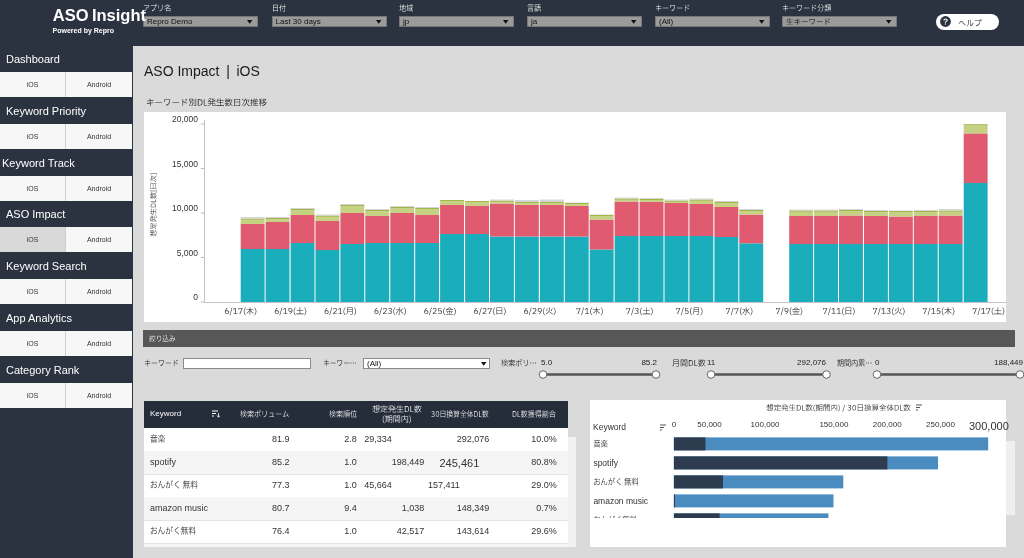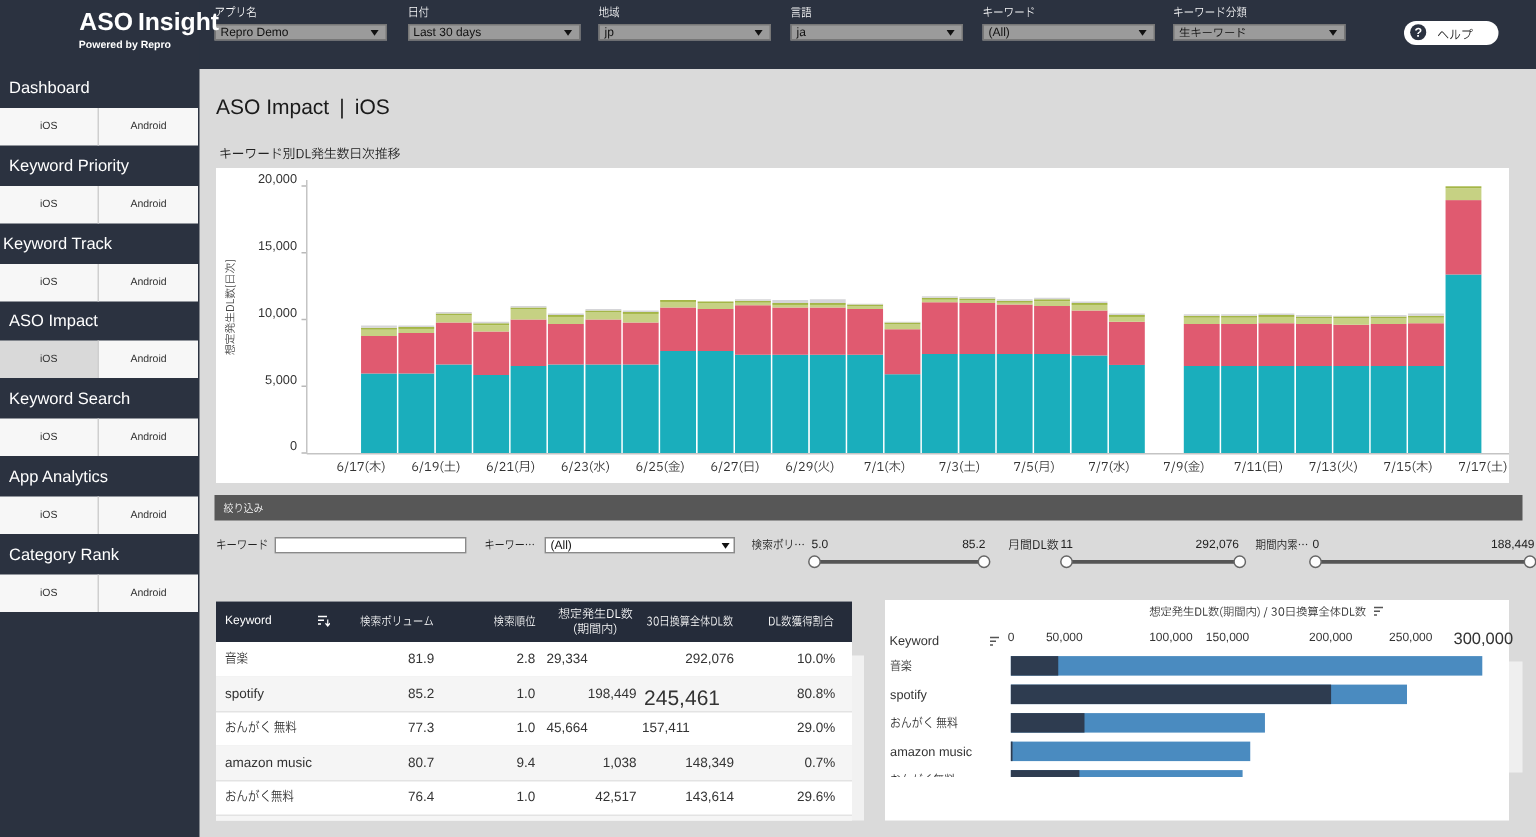--- a/index.html
+++ b/index.html
@@ -379,21 +379,21 @@
 <div class="abs" style="left:296.8px;top:434.0px;width:60px;text-align:right;font-size:9px;color:#333">2.8</div>
 <div class="abs" style="left:364.3px;top:434.0px;width:60px;font-size:9px;color:#333">29,334</div>
 <div class="abs" style="left:429.4px;top:434.0px;width:60px;text-align:right;font-size:9px;color:#333">292,076</div>
 <div class="abs" style="left:496.79999999999995px;top:434.0px;width:60px;text-align:right;font-size:9px;color:#333">10.0%</div>
 <div class="abs" style="left:143.5px;top:450.5px;width:424.2px;height:23px;background:#f5f5f5"></div>
 <div class="abs" style="left:143.5px;top:473.5px;width:424.2px;height:1px;background:#e3e3e3"></div>
 <div class="abs" style="left:150px;top:457.0px;font-size:9px;color:#333">spotify</div>
 <div class="abs" style="left:229.5px;top:457.0px;width:60px;text-align:right;font-size:9px;color:#333">85.2</div>
 <div class="abs" style="left:296.8px;top:457.0px;width:60px;text-align:right;font-size:9px;color:#333">1.0</div>
 <div class="abs" style="left:364.3px;top:457.0px;width:60px;text-align:right;font-size:9px;color:#333">198,449</div>
-<div class="abs" style="left:429.4px;top:457.0px;width:60px;text-align:left;font-size:14px;color:#333">245,461</div>
+<div class="abs" style="left:429.4px;top:457.0px;width:60px;text-align:center;font-size:11px;color:#333">245,461</div>
 <div class="abs" style="left:496.79999999999995px;top:457.0px;width:60px;text-align:right;font-size:9px;color:#333">80.8%</div>
 <div class="abs" style="left:143.5px;top:496.5px;width:424.2px;height:1px;background:#e3e3e3"></div>
 <svg class="jp" style="left:150.0px;top:479.2px" width="49.8" height="12.2" viewBox="0 -9 49.77 12.15">
     <path d="M7.9 -1.9Q7.9 -1 7.4 -0.4Q6.9 0.1 5.9 0.1Q5.2 0.1 4.5 -0.2L4.7 -0.8Q5.3 -0.5 5.9 -0.5Q6.6 -0.5 6.9 -0.9Q7.3 -1.2 7.3 -1.9Q7.3 -2.6 6.7 -3Q6.2 -3.4 5.2 -3.4Q4.4 -3.4 3.7 -3.2V-1.2Q3.7 0.2 2.4 0.2Q2 0.2 1.7 0Q1.3 -0.2 1.1 -0.5Q0.9 -0.8 0.9 -1.2Q0.9 -2 1.5 -2.6Q2.1 -3.3 3.1 -3.6V-5.2Q2.4 -5.1 1.6 -5.1Q1.2 -5.1 1 -5.1V-5.7H1.4Q2.3 -5.7 3.1 -5.8V-7.2H3.7V-5.8Q4.7 -5.8 5.4 -5.9L5.4 -5.4Q4.7 -5.3 3.7 -5.2V-3.8Q4.4 -4 5.2 -4Q6 -4 6.6 -3.7Q7.3 -3.4 7.6 -3Q7.9 -2.5 7.9 -1.9ZM6.2 -6.6Q6.8 -6.3 7.4 -6Q7.9 -5.6 8.4 -5.2L8 -4.7Q7.6 -5.1 7 -5.5Q6.4 -5.8 5.9 -6.1ZM3.1 -3Q2.4 -2.7 1.9 -2.2Q1.5 -1.8 1.5 -1.3Q1.5 -0.9 1.8 -0.6Q2 -0.4 2.4 -0.4Q2.8 -0.4 2.9 -0.6Q3.1 -0.8 3.1 -1.2Z M9.7 0.1 10.7 -2.8Q11.2 -4.1 11.9 -6Q12.5 -7.4 12.5 -7.3L13.1 -7.1L12.1 -4.6Q11.9 -4.2 11.7 -3.8Q11.6 -3.4 11.4 -3L11.5 -3Q11.8 -3.5 12.2 -3.8Q12.6 -4.1 13.1 -4.1Q13.7 -4.1 14 -3.6Q14.3 -3.2 14.3 -2.2Q14.3 -1.5 14.4 -1.2Q14.5 -0.8 14.6 -0.6Q14.8 -0.4 15.2 -0.4Q15.7 -0.4 16.1 -1.1Q16.5 -1.7 16.8 -3.2L17.4 -3Q17.1 -1.4 16.5 -0.6Q16 0.2 15.1 0.2Q14.4 0.2 14 -0.3Q13.7 -0.8 13.7 -2Q13.7 -2.6 13.6 -2.9Q13.6 -3.2 13.4 -3.4Q13.2 -3.5 12.9 -3.5Q12.4 -3.5 12 -3.2Q11.6 -2.9 11.3 -2.2Q11.1 -1.9 10.9 -1.5Q10.8 -1.2 10.6 -0.5Q10.4 0 10.3 0.3Z M26 -7.7Q26.5 -6.9 26.9 -6.2L26.4 -5.9Q25.9 -6.8 25.5 -7.4ZM25.4 -5.5Q25 -6.3 24.5 -7L25 -7.2Q25.6 -6.4 25.9 -5.7ZM21.7 -5.2Q21.8 -5.2 22 -5.2Q22.8 -5.2 23.1 -4.8Q23.5 -4.4 23.5 -3.6Q23.5 -2 23.4 -1.2Q23.2 -0.4 22.9 -0.1Q22.6 0.1 22 0.1Q21.5 0.1 20.8 0L20.8 -0.6Q21.4 -0.5 21.9 -0.5Q22.3 -0.5 22.5 -0.6Q22.7 -0.8 22.8 -1.5Q22.9 -2.2 22.9 -3.7Q22.9 -4.2 22.7 -4.4Q22.5 -4.7 22 -4.7Q21.8 -4.7 21.7 -4.6L21 -4.6Q20.6 -3.2 20.2 -2Q19.8 -0.9 19.3 0.3L18.7 0Q19.2 -1.1 19.6 -2.2Q20 -3.2 20.3 -4.5L18.6 -4.4L18.6 -4.9L20.5 -5.1Q20.7 -6 20.9 -7.2L21.5 -7.1Q21.3 -6.1 21.1 -5.2ZM25 -5.5Q25.9 -3.9 26.3 -2.1L25.7 -2Q25.3 -3.7 24.5 -5.2Z M29.6 -2.8Q29.3 -3 29.2 -3.2Q29.1 -3.4 29.1 -3.7Q29.1 -4.1 29.5 -4.5L33.4 -7.3L33.8 -6.8L30 -4Q29.9 -3.9 29.8 -3.9Q29.8 -3.8 29.8 -3.7Q29.8 -3.6 29.8 -3.5Q29.9 -3.4 30 -3.3L34.3 -0.1L33.9 0.4Z M45.5 -4.5H46.8V-4H45.5V-2.3H46.6V-1.8H38.8V-2.3H40V-4H38.7V-4.5H40V-5.9Q39.5 -5.5 39.1 -5.1L38.7 -5.6Q39.3 -6 39.8 -6.6Q40.4 -7.1 40.7 -7.6L41.2 -7.4Q41 -7 40.7 -6.7H46.5V-6.2H45.5ZM41.7 -6.2H40.6V-4.5H41.7ZM42.2 -6.2V-4.5H43.3V-6.2ZM43.8 -4.5H45V-6.2H43.8ZM41.7 -4H40.6V-2.3H41.7ZM43.3 -2.3V-4H42.2V-2.3ZM43.8 -2.3H45V-4H43.8ZM45.6 -1.4Q46.3 -0.5 46.7 0.3L46.1 0.6Q45.7 -0.3 45.1 -1.2ZM38.8 0.3Q39.6 -0.4 40 -1.3L40.5 -1.2Q40.1 -0.2 39.3 0.7ZM43.9 -1.2Q44.2 -0.4 44.5 0.5L43.9 0.6Q43.7 -0.1 43.3 -1.1ZM42 -1.2Q42.2 -0.3 42.3 0.6L41.7 0.7Q41.6 -0.2 41.5 -1.1Z M51.5 -1.7 51.1 -1.3 50 -2.8Q50 -2.8 50 -2.8Q50 -2.8 50 -2.8V0.7H49.4V-3.2H49.4Q49.3 -2.5 48.9 -1.9Q48.6 -1.3 47.9 -0.6L47.6 -1.1Q49 -2.5 49.3 -3.9H47.7V-4.5H49.4V-7.5H50V-4.5H51.4V-3.9H50V-3.1H50L50.1 -3.2Q50.2 -3.3 50.3 -3.3Q50.4 -3.3 50.4 -3.2ZM55.9 -2.3 55.9 -1.8 54.9 -1.6V0.7H54.4V-1.5L51.6 -1L51.5 -1.6L54.4 -2.1V-7.5H54.9V-2.2ZM51.6 -6.8Q51.5 -6.4 51.3 -5.8Q51 -5.3 50.8 -4.9L50.4 -5.1Q50.9 -6 51.2 -7.1ZM48.5 -4.9Q48.2 -5.8 47.8 -6.8L48.2 -7Q48.7 -6.1 49 -5.1ZM53.6 -5Q52.9 -5.9 52 -6.6L52.4 -6.9Q53.2 -6.3 54 -5.4ZM53.4 -2.8Q52.6 -3.6 51.8 -4.4L52.2 -4.8Q53 -4.1 53.8 -3.1Z" fill="#333333" transform="scale(0.85,1)"></path>
   </svg>
 <div class="abs" style="left:229.5px;top:480.0px;width:60px;text-align:right;font-size:9px;color:#333">77.3</div>
 <div class="abs" style="left:296.8px;top:480.0px;width:60px;text-align:right;font-size:9px;color:#333">1.0</div>
 <div class="abs" style="left:364.3px;top:480.0px;width:60px;text-align:left;font-size:9px;color:#333">45,664</div>
 <div class="abs" style="left:428px;top:480.0px;width:60px;text-align:left;font-size:9px;color:#333">157,411</div>
 <div class="abs" style="left:496.79999999999995px;top:480.0px;width:60px;text-align:right;font-size:9px;color:#333">29.0%</div>
@@ -421,22 +421,22 @@
 <div class="abs" style="left:567.7px;top:437px;width:8.8px;height:109.5px;background:#f1f1f1"></div>
 <div class="abs" style="left:589.6px;top:400px;width:416.1px;height:146.6px;background:#fff"></div>
 <svg class="jp" style="left:765.5px;top:403.0px" width="146.9" height="10.1" viewBox="0 -7.5 146.9 10.125">
     <path d="M2.4 -2H1.9V-4.5H1.9Q1.8 -3.5 0.5 -2.4L0.2 -2.8Q0.9 -3.3 1.3 -3.9Q1.7 -4.4 1.8 -4.9H0.4V-5.4H1.9V-6.4H2.4V-5.4H3.6V-4.9H2.4V-4.3H2.4L2.5 -4.4Q2.6 -4.5 2.6 -4.5Q2.7 -4.5 2.8 -4.4L3.8 -3.3L3.4 -3L2.4 -4.1Q2.4 -4.1 2.4 -4.1Q2.4 -4.1 2.4 -4.1ZM3.9 -6H6.9V-2.1H3.9ZM6.5 -4.9V-5.6H4.4V-4.9ZM6.5 -3.7V-4.5H4.4V-3.7ZM4.4 -3.3V-2.5H6.5V-3.3ZM3.5 -2.1Q4.1 -1.7 4.8 -1.1L4.4 -0.8Q3.9 -1.3 3.2 -1.8ZM5.2 0.1V-0.9L5.6 -0.8V0Q5.6 0.2 5.5 0.4Q5.4 0.5 5.1 0.5H3Q2.6 0.5 2.4 0.3Q2.2 0.2 2.2 -0.3V-1.8H2.7V-0.3Q2.7 -0.1 2.8 -0Q2.8 0.1 3.1 0.1ZM5.9 -1.7Q6.7 -0.8 7.2 0L6.8 0.3Q6.4 -0.5 5.6 -1.4ZM0.3 -0Q0.7 -0.4 0.9 -0.8Q1.2 -1.2 1.4 -1.7L1.8 -1.5Q1.4 -0.5 0.7 0.3Z M14.5 -0.2 14.4 0.2H11.9Q10.7 0.2 10.1 -0.2Q9.5 -0.6 9.4 -1.5H9.4Q9.3 -1.1 9.2 -0.8Q9.1 -0.5 8.9 -0.2Q8.6 0 8.2 0.3L7.9 -0.1Q8.4 -0.4 8.7 -0.7Q8.9 -1 9 -1.4Q9.1 -1.7 9.1 -2.3V-2.9H9.6V-2.3Q9.6 -1.4 10 -0.9Q10.3 -0.4 11.1 -0.3V-3.6H8.5V-3.9H8V-5.4H10.9V-6.3H11.4V-5.4H14.5V-3.9H14V-3.6H11.6V-2.3H14V-1.9H11.6V-0.2Q11.6 -0.2 11.8 -0.2ZM14 -5H8.5V-4H14Z M21.6 0V-1.1L22 -1V0Q22 0.2 21.9 0.3Q21.8 0.4 21.6 0.4H20.2Q19.8 0.4 19.6 0.3Q19.5 0.1 19.5 -0.3V-1.8H18Q17.9 -0.9 17.4 -0.4Q16.8 0.2 15.7 0.6L15.4 0.1Q16.5 -0.2 17 -0.6Q17.5 -1.1 17.5 -1.8H15.5V-2.2H17.5V-3.4H17V-3.8Q16.4 -3.3 15.5 -2.9L15.3 -3.2Q16.2 -3.7 16.8 -4.2Q16.2 -4.6 15.6 -5L15.9 -5.3Q16.6 -4.9 17.1 -4.5Q17.6 -5 17.9 -5.7H16.4V-6.1H18.4V-5.8Q18.1 -4.7 17.1 -3.8H20.4Q19.8 -4.4 19.4 -5Q19.1 -5.5 18.9 -6.2L19.4 -6.3Q19.5 -5.7 19.8 -5.2Q20.1 -5.4 20.4 -5.6Q20.6 -5.9 20.8 -6.1L21.2 -5.9Q20.6 -5.2 20.1 -4.8Q20.3 -4.5 20.7 -4.2Q21 -4.4 21.3 -4.6Q21.5 -4.9 21.8 -5.2L22.1 -4.9Q21.6 -4.3 21.1 -3.9Q21.5 -3.6 22.2 -3.2L22 -2.9Q21.1 -3.3 20.5 -3.8V-3.4H19.9V-2.2H22V-1.8H19.9V-0.3Q19.9 -0.1 20 -0.1Q20.1 0 20.3 0ZM18 -3.4V-2.2H19.5V-3.4Z M26.6 -0.3H29.6V0.1H22.9V-0.3H26.1V-2.2H23.7V-2.7H26.1V-4.4H24.2Q23.8 -3.5 23.2 -2.8L22.8 -3.1Q23.8 -4.3 24.3 -6.1L24.7 -6Q24.6 -5.4 24.4 -4.8H26.1V-6.3H26.6V-4.8H29.4V-4.4H26.6V-2.7H29.1V-2.2H26.6Z M30.7 0V-5.5H32.6Q33.6 -5.5 34.2 -4.8Q34.8 -4.1 34.8 -2.7Q34.8 -1.4 34.2 -0.7Q33.6 0 32.6 0ZM32.6 -0.6Q33.3 -0.6 33.7 -1Q34.1 -1.5 34.1 -2.3V-3.2Q34.1 -4 33.7 -4.5Q33.3 -4.9 32.6 -4.9H31.4V-0.6Z M39 -0.6V0H36V-5.5H36.6V-0.6Z M46.4 0.1 46.2 0.6Q45.3 -0.2 44.6 -1.1Q43.9 -0.2 42.8 0.6L42.7 0.3L42.6 0.4Q42.2 0.1 41.5 -0.3Q40.9 0.3 39.8 0.6L39.7 0.2Q40.6 -0.1 41.1 -0.5Q40.6 -0.8 39.9 -1.1Q40.2 -1.5 40.4 -1.9H39.5V-2.2H40.6Q40.9 -2.8 41 -3.1L41.2 -3V-4.4H41.2Q41.1 -4 40.8 -3.7Q40.4 -3.3 39.8 -3L39.5 -3.4Q40 -3.6 40.4 -3.9Q40.8 -4.2 41 -4.5H39.5V-4.9H41.2V-6.2H41.7V-4.9H43.2V-4.5H41.7V-4.2H41.7L41.8 -4.3Q41.8 -4.3 41.9 -4.3Q41.9 -4.3 42 -4.3L42.7 -3.5Q43.2 -4.1 43.4 -4.8Q43.7 -5.5 43.9 -6.3L44.3 -6.2Q44.2 -5.6 44 -5.1H46.4V-4.6H45.9Q45.7 -2.9 44.9 -1.5Q45.5 -0.7 46.4 0.1ZM43 -5.9Q42.9 -5.7 42.7 -5.4Q42.6 -5.2 42.4 -5L42 -5.3Q42.2 -5.4 42.4 -5.7Q42.5 -5.9 42.6 -6.2ZM40.4 -5Q40.3 -5.2 40.2 -5.5Q40 -5.7 39.8 -5.9L40.2 -6.1Q40.4 -5.9 40.5 -5.7Q40.7 -5.4 40.8 -5.2ZM45.4 -4.6H43.9Q44 -3.9 44.2 -3.2Q44.4 -2.6 44.7 -2Q45.3 -3.1 45.4 -4.6ZM44.4 -1.5Q43.8 -2.7 43.6 -4Q43.3 -3.5 42.9 -3L42.7 -3.3L42.5 -3.1L41.7 -4Q41.7 -4 41.7 -3.9V-2.9H41.4Q41.3 -2.6 41.1 -2.2H43.2V-1.9H42.5Q42.4 -1.1 41.9 -0.6Q42.4 -0.3 42.8 -0Q43.8 -0.7 44.4 -1.5ZM40.9 -1.9Q40.7 -1.6 40.6 -1.3Q41.1 -1 41.5 -0.8Q41.9 -1.2 42.1 -1.9Z M48.8 -6H49.4Q48.9 -5.6 48.6 -5.1Q48.3 -4.6 48.1 -4Q47.9 -3.4 47.9 -2.8V-2.1Q47.9 -1.6 48.1 -1Q48.3 -0.4 48.6 0.2Q48.9 0.7 49.4 1.1H48.8Q48.4 0.7 48.1 0.2Q47.7 -0.3 47.6 -1Q47.4 -1.7 47.4 -2.5Q47.4 -3.2 47.6 -3.9Q47.7 -4.6 48.1 -5.1Q48.4 -5.7 48.8 -6Z M52.7 -1.7H53.3V-1.3H49.7V-1.7H50.3V-5.1H49.8V-5.5H50.3V-6.3H50.7V-5.5H52.3V-6.3H52.7V-5.5H53.2V-5.1H52.7ZM53.6 -6H56.2V-0.1Q56.2 0.2 56.1 0.3Q56 0.4 55.8 0.4H54.7L54.5 -0H55.8V-1.9H54Q53.9 -1.2 53.7 -0.6Q53.6 -0.1 53.2 0.5L52.8 0.3Q53.1 -0.3 53.3 -0.9Q53.5 -1.4 53.5 -2.1Q53.6 -2.8 53.6 -3.9ZM55.8 -4.2V-5.6H54V-4.2ZM52.3 -4.2V-5.1H50.7V-4.2ZM52.3 -3.8H50.7V-3H52.3ZM55.8 -2.4V-3.8H54Q54 -3 54 -2.4ZM52.3 -2.6H50.7V-1.7H52.3ZM49.7 0.1Q50 -0.1 50.3 -0.4Q50.6 -0.8 50.8 -1.1L51.1 -0.9Q50.9 -0.5 50.7 -0.1Q50.4 0.2 50 0.5ZM52.1 -1.1Q52.3 -0.9 52.6 -0.6Q52.8 -0.3 53 -0.1L52.6 0.2Q52.4 -0 52.2 -0.3Q52 -0.6 51.8 -0.8Z M57.5 -6H60.2V-3.5H58V0.5H57.5ZM60.9 -6H63.7V-0Q63.7 0.2 63.6 0.3Q63.5 0.4 63.2 0.4H62.1L62 -0H63.2V-3.5H60.9ZM58 -5H59.7V-5.6H58ZM61.3 -5H63.2V-5.6H61.3ZM58 -3.9H59.7V-4.6H58ZM61.3 -3.9H63.2V-4.6H61.3ZM59 -2.9H62.1V-0.2H59.5V0.2H59ZM61.6 -1.8V-2.5H59.5V-1.8ZM59.5 -1.4V-0.6H61.6V-1.4Z M68.3 -5.1H71.2V-0.2Q71.2 0.1 71 0.2Q70.9 0.3 70.6 0.3H69.2L69.1 -0.1H70.7V-4.6H68.3Q68.3 -4.1 68.2 -3.8Q68.2 -3.5 68.1 -3.2L68.1 -3.2L68.2 -3.3Q68.3 -3.3 68.3 -3.3Q68.4 -3.3 68.5 -3.3L70.3 -1.7L69.9 -1.3L68.1 -2.9Q68 -3 68 -3Q68 -3 68 -2.9Q67.7 -2.5 67.3 -2.1Q66.8 -1.7 66.2 -1.3L65.9 -1.7Q66.7 -2.2 67.1 -2.6Q67.5 -3 67.7 -3.5Q67.8 -3.9 67.8 -4.6H65.5V0.5H65.1V-5.1H67.8V-6.2H68.3Z M72.4 1.1H71.8Q72.3 0.7 72.6 0.2Q72.9 -0.4 73.1 -1Q73.3 -1.6 73.3 -2.1V-2.8Q73.3 -3.4 73.1 -4Q72.9 -4.6 72.6 -5.1Q72.3 -5.6 71.8 -6H72.4Q72.8 -5.7 73.1 -5.1Q73.5 -4.6 73.6 -3.9Q73.8 -3.2 73.8 -2.5Q73.8 -1.7 73.6 -1Q73.5 -0.3 73.1 0.2Q72.8 0.7 72.4 1.1Z M77 1.2H76.4L78.5 -5.8H79Z M83.3 -3.2Q83.8 -3.2 84.1 -3.4Q84.4 -3.7 84.4 -4.1V-4.1Q84.4 -4.6 84.2 -4.8Q83.9 -5 83.4 -5Q83 -5 82.7 -4.9Q82.5 -4.7 82.3 -4.3L81.8 -4.7Q82.3 -5.6 83.4 -5.6Q83.9 -5.6 84.3 -5.4Q84.7 -5.3 84.9 -4.9Q85.1 -4.6 85.1 -4.2Q85.1 -3.7 84.8 -3.4Q84.5 -3 84 -2.9V-2.9Q84.5 -2.8 84.9 -2.4Q85.2 -2.1 85.2 -1.5Q85.2 -1 85 -0.7Q84.7 -0.3 84.3 -0.1Q83.9 0.1 83.3 0.1Q82.7 0.1 82.3 -0.2Q81.9 -0.4 81.6 -0.8L82 -1.2Q82.3 -0.8 82.6 -0.6Q82.9 -0.5 83.3 -0.5Q83.9 -0.5 84.2 -0.7Q84.5 -1 84.5 -1.5V-1.6Q84.5 -2.1 84.2 -2.3Q83.9 -2.6 83.3 -2.6H82.7V-3.2Z M86.4 -2.7Q86.4 -5.6 88.3 -5.6Q90.2 -5.6 90.2 -2.7Q90.2 0.1 88.3 0.1Q86.4 0.1 86.4 -2.7ZM89.5 -2.3V-3.2Q89.5 -4.1 89.2 -4.6Q88.9 -5 88.3 -5Q87.7 -5 87.4 -4.6Q87.1 -4.1 87.1 -3.2V-2.3Q87.1 -1.4 87.4 -0.9Q87.7 -0.4 88.3 -0.4Q88.9 -0.4 89.2 -0.9Q89.5 -1.4 89.5 -2.3Z M91.8 0.5V-5.9H97V0.5H96.5V-0.1H92.3V0.5ZM96.5 -3.2V-5.4H92.3V-3.2ZM92.3 -2.8V-0.6H96.5V-2.8Z M100.7 -2.6Q100.4 -2.5 99.8 -2.3V-0Q99.8 0.2 99.7 0.3Q99.6 0.4 99.4 0.4H98.7L98.6 -0H99.4V-2.1Q99 -2 98.5 -1.8L98.4 -2.3Q99 -2.4 99.4 -2.6V-4.5H98.5V-4.9H99.4V-6.3H99.8V-4.9H100.6V-4.5Q101.1 -4.9 101.5 -5.3Q101.9 -5.8 102.1 -6.3L102.5 -6.2Q102.4 -6 102.3 -5.8H104.3V-5.5Q104 -5 103.6 -4.6H105V-2.1H104.6V-2.7H103.9Q103.5 -2.7 103.4 -2.8Q103.3 -3 103.3 -3.3V-4.2H102.7Q102.7 -3.5 102.5 -3.1Q102.3 -2.7 101.8 -2.3L101.5 -2.7Q101.8 -2.9 102 -3.1Q102.1 -3.3 102.2 -3.5Q102.3 -3.8 102.3 -4.2H101.4V-2.1H101V-4.3L100.9 -4.1L100.6 -4.5H99.8V-2.7Q100.2 -2.9 100.6 -3.1ZM102.1 -5.4Q101.8 -4.9 101.4 -4.6H103Q103.5 -5 103.7 -5.4ZM104.6 -3.1V-4.2H103.7V-3.4Q103.7 -3.2 103.8 -3.1Q103.8 -3.1 104 -3.1ZM103.2 -1.3Q103.4 -0.9 103.9 -0.6Q104.4 -0.2 105.4 0.1L105.2 0.6Q104.5 0.3 104 0.1Q103.6 -0.2 103.3 -0.5Q103 -0.8 103 -1.2H102.9Q102.9 -0.6 102.2 -0.2Q101.5 0.2 100.3 0.6L100.2 0.1Q101.3 -0.2 101.9 -0.5Q102.5 -0.8 102.7 -1.3H100.6V-1.7H102.7V-2.4H103.2V-1.7H105.3V-1.3Z M112.8 -5.8V-5.4H111.4Q111.7 -5 111.8 -4.8L111.4 -4.6H112V-1.6H110.9V-1.1H112.8V-0.7H110.9V0.6H110.4V-0.7H108.4Q108.3 -0.2 107.9 0.1Q107.5 0.4 106.7 0.6L106.5 0.2Q107.1 0 107.5 -0.2Q107.8 -0.4 107.9 -0.7H106.1V-1.1H108Q108.1 -1.2 108.1 -1.4V-1.6H106.9V-4.6H108.2Q108 -4.9 107.7 -5.4H107Q106.7 -5 106.3 -4.6L105.9 -4.9Q106.7 -5.5 107.1 -6.3L107.5 -6.2Q107.4 -6 107.3 -5.8H109.4V-5.4H108.2Q108.4 -5 108.6 -4.8L108.2 -4.6H111.4Q111.1 -5.1 110.9 -5.4H110.2Q110 -5 109.7 -4.7L109.4 -4.9Q109.9 -5.5 110.2 -6.3L110.6 -6.2Q110.6 -6 110.4 -5.8ZM107.4 -3.8H111.5V-4.3H107.4ZM111.5 -3.4H107.4V-2.9H111.5ZM107.4 -2.5V-2H111.5V-2.5ZM110.4 -1.1V-1.6H108.5V-1.4Q108.5 -1.2 108.5 -1.1Z M117.1 -6.3Q117.5 -5.6 118.3 -5Q119 -4.4 120.5 -3.7L120.2 -3.3Q118.7 -4 117.9 -4.6Q117.1 -5.3 116.9 -6H116.8Q116.6 -5.3 115.9 -4.6Q115.1 -4 113.6 -3.3L113.4 -3.7Q114.8 -4.4 115.5 -5Q116.2 -5.6 116.6 -6.3ZM119.6 -1.6H117.1V-0.1H120V0.3H113.8V-0.1H116.6V-1.6H114.3V-2H116.6V-3.3H114.6V-3.7H119.2V-3.3H117.1V-2H119.6Z M123 -6.2Q122.8 -5.2 122.4 -4.3V0.6H121.9V-3.5Q121.6 -3 121.2 -2.6L120.9 -3Q121.5 -3.6 121.9 -4.4Q122.3 -5.2 122.6 -6.3ZM125.6 -4.4Q126.1 -2.9 127.9 -1.3L127.6 -0.9Q126.6 -1.8 126.1 -2.5Q125.7 -3.2 125.5 -4H125.5V-1.2H126.8V-0.8H125.5V0.6H125V-0.8H123.7V-1.2H125V-4H125Q124.9 -3.2 124.4 -2.5Q123.9 -1.7 123 -0.9L122.7 -1.3Q123.6 -2.1 124.1 -2.9Q124.7 -3.7 124.9 -4.4H122.9V-4.8H125V-6.2H125.5V-4.8H127.8V-4.4Z M128.9 0V-5.5H130.7Q131.8 -5.5 132.4 -4.8Q133 -4.1 133 -2.7Q133 -1.4 132.4 -0.7Q131.8 0 130.7 0ZM130.7 -0.6Q131.5 -0.6 131.9 -1Q132.3 -1.5 132.3 -2.3V-3.2Q132.3 -4 131.9 -4.5Q131.5 -4.9 130.7 -4.9H129.5V-0.6Z M137.2 -0.6V0H134.2V-5.5H134.8V-0.6Z M144.6 0.1 144.4 0.6Q143.4 -0.2 142.8 -1.1Q142.1 -0.2 141 0.6L140.8 0.3L140.8 0.4Q140.3 0.1 139.7 -0.3Q139.1 0.3 138 0.6L137.8 0.2Q138.8 -0.1 139.3 -0.5Q138.8 -0.8 138.1 -1.1Q138.4 -1.5 138.6 -1.9H137.7V-2.2H138.8Q139 -2.8 139.2 -3.1L139.4 -3V-4.4H139.3Q139.3 -4 138.9 -3.7Q138.5 -3.3 137.9 -3L137.7 -3.4Q138.2 -3.6 138.6 -3.9Q139 -4.2 139.2 -4.5H137.7V-4.9H139.4V-6.2H139.8V-4.9H141.4V-4.5H139.8V-4.2H139.9L139.9 -4.3Q140 -4.3 140.1 -4.3Q140.1 -4.3 140.2 -4.3L140.9 -3.5Q141.4 -4.1 141.6 -4.8Q141.9 -5.5 142 -6.3L142.5 -6.2Q142.3 -5.6 142.2 -5.1H144.6V-4.6H144.1Q143.9 -2.9 143.1 -1.5Q143.7 -0.7 144.6 0.1ZM141.2 -5.9Q141.1 -5.7 140.9 -5.4Q140.7 -5.2 140.6 -5L140.2 -5.3Q140.4 -5.4 140.5 -5.7Q140.7 -5.9 140.8 -6.2ZM138.6 -5Q138.5 -5.2 138.4 -5.5Q138.2 -5.7 138 -5.9L138.4 -6.1Q138.5 -5.9 138.7 -5.7Q138.9 -5.4 139 -5.2ZM143.6 -4.6H142.1Q142.2 -3.9 142.3 -3.2Q142.5 -2.6 142.8 -2Q143.5 -3.1 143.6 -4.6ZM142.6 -1.5Q141.9 -2.7 141.7 -4Q141.4 -3.5 141 -3L140.8 -3.3L140.7 -3.1L139.9 -4Q139.8 -4 139.8 -3.9V-2.9H139.6Q139.4 -2.6 139.3 -2.2H141.4V-1.9H140.7Q140.5 -1.1 140 -0.6Q140.6 -0.3 141 -0Q142 -0.7 142.6 -1.5ZM139.1 -1.9Q138.9 -1.6 138.7 -1.3Q139.3 -1 139.6 -0.8Q140 -1.2 140.2 -1.9Z" fill="#333333"></path>
   </svg>
 <svg class="abs" style="left:915px;top:404px" width="9" height="8">
     <path d="M1 1 h6 M1 3.5 h4 M1 6 h2" stroke="#555" stroke-width="1" fill="none"></path>
   </svg>
 <div class="abs" style="left:644.0px;top:419.5px;width:60px;text-align:center;font-size:8px;color:#333">0</div>
 <div class="abs" style="left:697.3px;top:419.5px;width:60px;font-size:8px;color:#333">50,000</div>
-<div class="abs" style="left:750.6px;top:419.5px;width:60px;text-align:center;font-size:8px;color:#333">100,000</div>
-<div class="abs" style="left:803.9px;top:419.5px;width:60px;text-align:left;font-size:8px;color:#333">150,000</div>
+<div class="abs" style="left:750.6px;top:419.5px;width:60px;text-align:left;font-size:8px;color:#333">100,000</div>
+<div class="abs" style="left:803.9px;top:419.5px;width:60px;text-align:center;font-size:8px;color:#333">150,000</div>
 <div class="abs" style="left:857.2px;top:419.5px;width:60px;text-align:center;font-size:8px;color:#333">200,000</div>
 <div class="abs" style="left:910.5px;top:419.5px;width:60px;text-align:center;font-size:8px;color:#333">250,000</div>
 <div class="abs" style="left:969px;top:419.5px;width:30px;text-align:right;font-size:11px;color:#333">300,000</div>
 <div class="abs" style="left:593px;top:422px;font-size:8.5px;color:#333">Keyword</div>
 <svg class="abs" style="left:659px;top:424px" width="9" height="8">
     <path d="M1 1 h6 M1 3.5 h4 M1 6 h2" stroke="#555" stroke-width="1" fill="none"></path>
   </svg>
 <svg class="abs" style="left:589.6px;top:437px" width="416.1" height="80.5" viewBox="0 0 416.1 80.5">
     <rect x="83.89999999999998" y="0.4" width="314.3" height="13" fill="#4a8bc0"></rect>
     <rect x="83.89999999999998" y="0.4" width="31.6" height="13" fill="#2e3c50"></rect>

